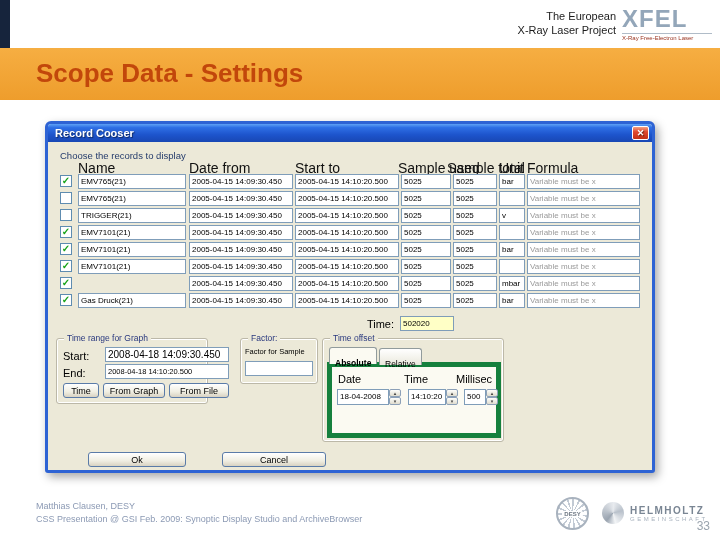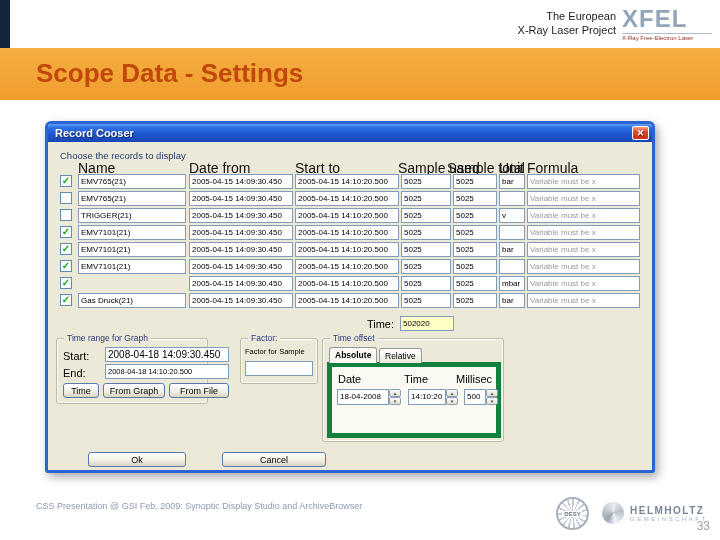--- a/index.html
+++ b/index.html
@@ -42,21 +42,21 @@
   .lab{position:absolute;font-size:11px;white-space:nowrap;color:#000}
 
   .group{position:absolute;border:1px solid #BCB8A8;border-radius:3px;box-shadow:inset 0 0 0 1px #fff}
   .glabel{position:absolute;top:-6px;left:7px;background:#ECE9D8;padding:0 3px;font-size:8.5px;color:#29387E;white-space:nowrap}
   .g-range{left:8px;top:196px;width:152px;height:66px}
   .g-factor{left:192px;top:196px;width:78px;height:46px}
   .g-offset{left:274px;top:196px;width:182px;height:104px}
 
   .btn{position:absolute;height:15px;background:linear-gradient(180deg,#fff,#F0EEE2 60%,#D8D2C2);border:1px solid #5A7BA8;border-radius:3px;font-size:9px;display:flex;align-items:center;justify-content:center;white-space:nowrap;color:#000}
 
-  .tab{position:absolute;height:15px;padding:0 5px;font-size:8.5px;line-height:14px;background:linear-gradient(#fff,#EAE8DC);border:1px solid #919B9C;border-bottom:none;border-radius:3px 3px 0 0;z-index:2;color:#000}
+  .tab{position:absolute;height:15px;padding:8px 5px;font-size:8.5px;line-height:14px;background:linear-gradient(#fff,#EAE8DC);border:1px solid #919B9C;border-bottom:none;border-radius:3px 3px 0 0;z-index:2;color:#000}
   .tab.active{background:#FBFAF2;height:16px;font-weight:bold}
   .tabpanel{position:absolute;left:4px;top:23px;width:174px;height:76px;background:#FBFAF2;border:5px solid #15803d}
   .spin{position:absolute;width:12px;height:16px;display:flex;flex-direction:column}
   .spin i{flex:1;background:linear-gradient(180deg,#FDFDFB,#E0DCCE);border:1px solid #8CA0B8;font-size:5px;line-height:6px;text-align:center;font-style:normal;color:#444;border-radius:2px}
 
   
   .credits{position:absolute;left:36px;top:500px;font-size:9px;color:#8C9AB4;line-height:1.45}
   .desy{position:absolute;left:556px;top:497px;width:33px;height:33px;border-radius:50%;border:2px solid #A8B2BE;background:repeating-conic-gradient(#C2CAD4 0 8deg,#fff 8deg 24deg);display:flex;align-items:center;justify-content:center}
   .desy span{background:#fff;padding:0 2px;font-size:6px;font-weight:bold;color:#6A7480;border-radius:2px}
   .hh{position:absolute;left:602px;top:502px;display:flex;align-items:center;gap:6px}
@@ -231,20 +231,21 @@
             </span>
         </div>
       </div>
 
       <span class="btn" style="left:40px;top:310px;width:98px">Ok</span>
       <span class="btn" style="left:174px;top:310px;width:104px">Cancel</span>
     </div>
   </div>
 
   <div class="credits">
+    <div>Matthias Clausen, DESY</div>
     <div>CSS Presentation @ GSI Feb. 2009: Synoptic Display Studio and ArchiveBrowser</div>
   </div>
   <div class="desy">
     <span>DESY</span>
   </div>
   <div class="hh">
     <span class="hh-mark"></span>
     <span class="hh-text">
       <span class="hh1">HELMHOLTZ</span>
       <span class="hh2">GEMEINSCHAFT</span>

